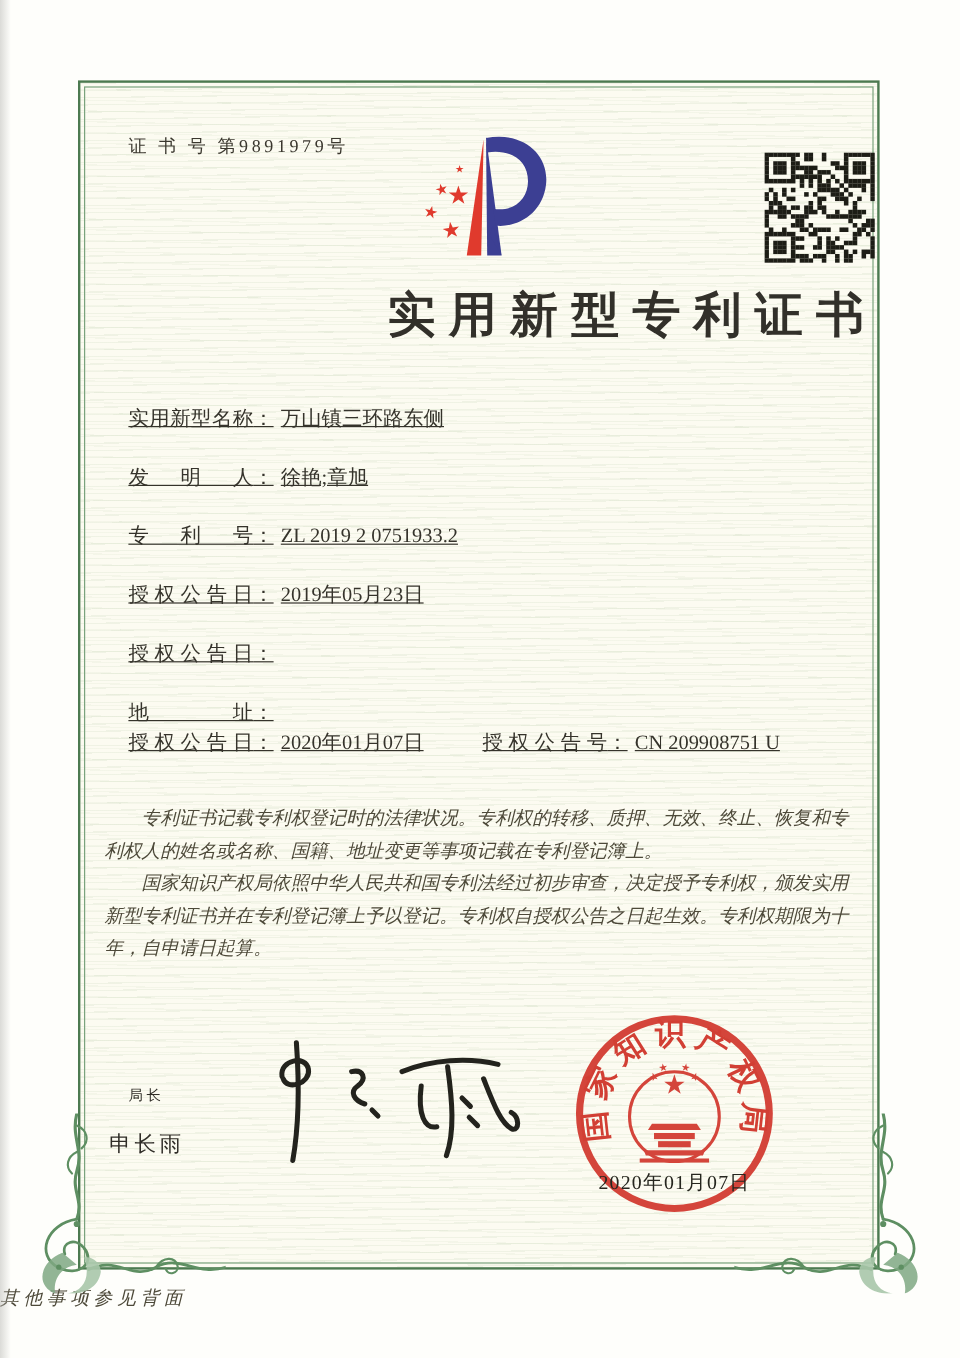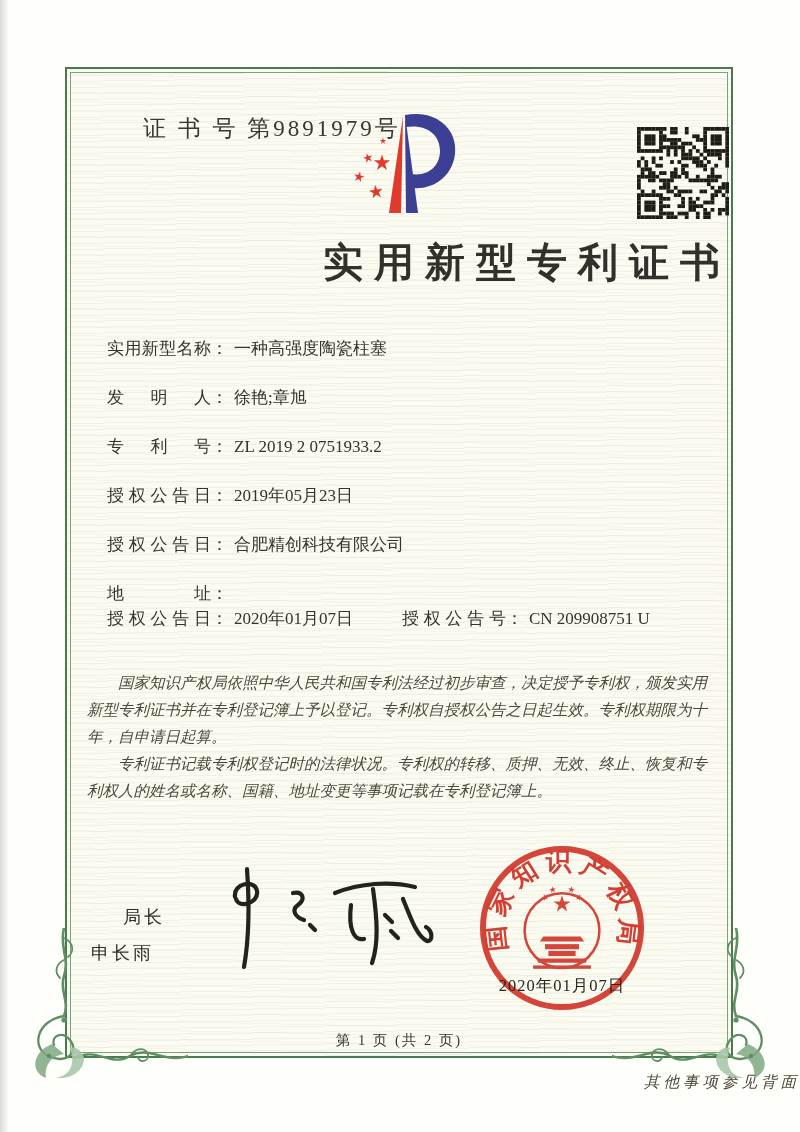--- a/index.html
+++ b/index.html
@@ -20,51 +20,51 @@
     background:
       repeating-linear-gradient(179.2deg, rgba(130,165,115,.10) 0 1px, rgba(0,0,0,0) 1px 6px),
       repeating-linear-gradient(1.2deg, rgba(150,180,130,.08) 0 1px, rgba(0,0,0,0) 1px 9px),
       #fcfbf1;
   }
   .frame::before{
     content:"";position:absolute;inset:3px;border:1px solid #7aa37d;pointer-events:none;
   }
   .frame > *{position:absolute;}
   
-  .certno{left:40px;top:44px;font-size:23px;letter-spacing:3px;color:#3a372e;white-space:nowrap;margin-left:36px;}
+  .certno{left:40px;top:44px;font-size:15px;letter-spacing:3px;color:#3a372e;white-space:nowrap;}
   .logo{left:50%;top:32px;transform:translateX(-50%);}
   .qr{left:570px;top:58px;width:92px;height:92px;}
   .title{left:0;top:166px;width:100%;text-align:right;font-size:40px;font-weight:bold;
          letter-spacing:11px;padding-left:11px;box-sizing:border-box;color:#32302a;white-space:nowrap;}
   
   .fields{left:40px;top:268px;width:600px;font-size:17px;color:#35332b;}
-  .row{display:flex;align-items:flex-end;line-height:24px;margin-bottom:25px;}
+  .row{display:flex;align-items:flex-end;line-height:24px;margin-bottom:25px;text-decoration:underline;}
   .row.addr{margin-bottom:1px;}
   .lbl{flex:none;width:104px;text-align:justify;text-align-last:justify;-moz-text-align-last:justify;}
   .sep{flex:none;}
   .val{margin-left:6px;}
   .val.wrap{max-width:462px;}
   .val.fixed{flex:none;width:168px;}
   
   .bodytext{left:20px;top:600px;width:630px;font-size:15.5px;line-height:27px;
             color:#4d4939;font-style:italic;}
   .bodytext p{margin:0;text-indent:2em;}
   
-  .signoff-title{left:40px;top:836px;font-size:18px;letter-spacing:3px;color:#2f2d27;
-                 font-family:"Liberation Sans","DejaVu Sans",sans-serif;margin-left:16px;}
+  .signoff-title{left:40px;top:836px;font-size:12px;letter-spacing:3px;color:#2f2d27;
+                 font-family:"Liberation Sans","DejaVu Sans",sans-serif;}
   .signoff-name{left:24px;top:872px;font-size:18px;letter-spacing:3px;color:#2f2d27;
                 font-family:"Liberation Sans","DejaVu Sans",sans-serif;}
   .sig{left:138px;top:794px;}
   .seal{left:410px;top:774px;width:170px;height:170px;}
   .seal-date{left:406px;top:906px;width:178px;text-align:center;font-size:16.5px;
              letter-spacing:1px;color:#26261f;z-index:3;}
   .pagination{left:0;top:962px;width:100%;text-align:center;font-size:14.5px;
               letter-spacing:2px;color:#3a372e;}
   
-  .back-note{position:absolute;left:0;top:1072px;width:100%;text-align:right;
+  .back-note{position:absolute;left:0;top:1072px;width:100%;text-align:left;
              font-size:15.5px;font-style:italic;letter-spacing:4px;color:#4d4939;}
   .orn{position:absolute;width:170px;height:150px;z-index:4;}
   .orn-left{left:18px;top:928px;}
   .orn-right{left:612px;top:928px;transform:scaleX(-1);}
   svg{display:block;}
 </style>
 </head>
 <body>
 
 <svg width="0" height="0" style="position:absolute" aria-hidden="true">
@@ -405,59 +405,58 @@
           </g>
         </svg>
     </div>
 
     <div class="title">实用新型专利证书</div>
 
     <div class="fields">
       <div class="row">
         <span class="lbl">实用新型名称</span>
           <span class="sep">：</span>
-        <span class="val">一种高强度陶瓷柱塞</span>
+        <span class="val">万山镇三环路东侧</span>
       </div>
       <div class="row">
         <span class="lbl">发明人</span>
           <span class="sep">：</span>
         <span class="val">徐艳;章旭</span>
       </div>
       <div class="row">
         <span class="lbl">专利号</span>
           <span class="sep">：</span>
         <span class="val">ZL 2019 2 0751933.2</span>
       </div>
       <div class="row">
         <span class="lbl">授权公告日</span>
           <span class="sep">：</span>
         <span class="val">2019年05月23日</span>
       </div>
       <div class="row">
         <span class="lbl">授权公告日</span>
           <span class="sep">：</span>
-        <span class="val">合肥精创科技有限公司</span>
       </div>
       <div class="row addr">
         <span class="lbl">地址</span>
           <span class="sep">：</span>
       </div>
       <div class="row">
         <span class="lbl">授权公告日</span>
           <span class="sep">：</span>
         <span class="val fixed">2020年01月07日</span>
         <span class="lbl">授权公告号</span>
           <span class="sep">：</span>
         <span class="val">CN 209908751 U</span>
       </div>
     </div>
 
     <div class="bodytext">
+      <p>专利证书记载专利权登记时的法律状况。专利权的转移、质押、无效、终止、恢复和专利权人的姓名或名称、国籍、地址变更等事项记载在专利登记簿上。</p>
       <p>国家知识产权局依照中华人民共和国专利法经过初步审查，决定授予专利权，颁发实用新型专利证书并在专利登记簿上予以登记。专利权自授权公告之日起生效。专利权期限为十年，自申请日起算。</p>
-      <p>专利证书记载专利权登记时的法律状况。专利权的转移、质押、无效、终止、恢复和专利权人的姓名或名称、国籍、地址变更等事项记载在专利登记簿上。</p>
     </div>
 
     <div class="signoff-title">局长</div>
     <div class="signoff-name">申长雨</div>
 
     <div class="sig">
       <svg width="230" height="110" viewBox="0 0 230 110" fill="none" stroke="#23231d" stroke-width="4.2" stroke-linecap="round">
         <path d="M30,34 C28,20 50,16 52,28 C54,40 34,46 31,36"></path>
         <path d="M42,6 C44,34 45,70 39,104"></path>
         <path d="M88,30 C98,28 101,36 93,42 C86,47 90,54 99,57"></path>
@@ -490,21 +489,20 @@
             <rect x="80" y="119" width="40" height="6"></rect>
             <rect x="84" y="127" width="32" height="6"></rect>
             <polygon points="70,136 130,136 128,141 72,141"></polygon>
             <rect x="66" y="144" width="68" height="4"></rect>
           </g>
         </g>
       </svg>
     </div>
     <div class="seal-date">2020年01月07日</div>
 
-    <div class="pagination">第 1 页 (共 2 页)</div>
   </div>
 
   <svg class="orn orn-left" viewBox="0 0 170 150">
     <g fill="none" stroke="#5e8f62" stroke-linecap="round">
       <path d="M46,0 C41,20 52,30 46,48 C41,64 52,72 46,88" stroke-width="2.6"></path>
       <path d="M46,10 C55,14 57,23 50,29" stroke-width="1.8"></path>
       <path d="M46,32 C38,36 36,44 42,50" stroke-width="1.8"></path>
       <path d="M46,88 C20,92 12,118 30,128 C48,137 62,124 52,112 C45,103 33,107 36,117" stroke-width="2.3"></path>
       <path d="M56,130 C80,118 92,140 112,128 C132,117 146,136 170,128" stroke-width="2.3"></path>
       <path d="M112,128 C118,119 128,119 130,127 C131,133 122,136 120,129" stroke-width="1.8"></path>

